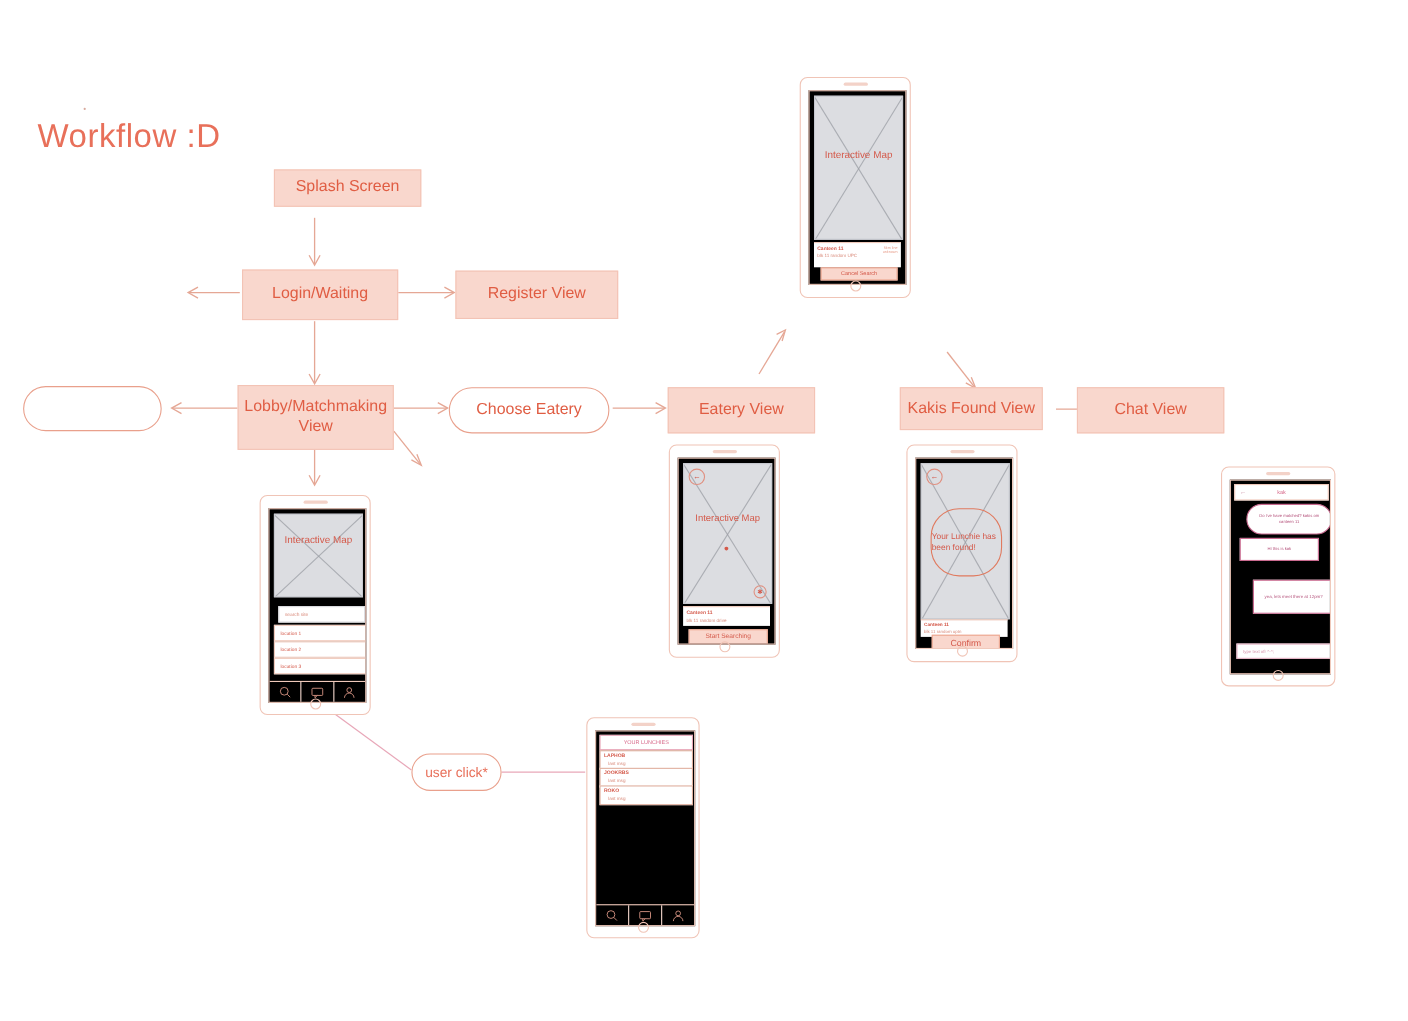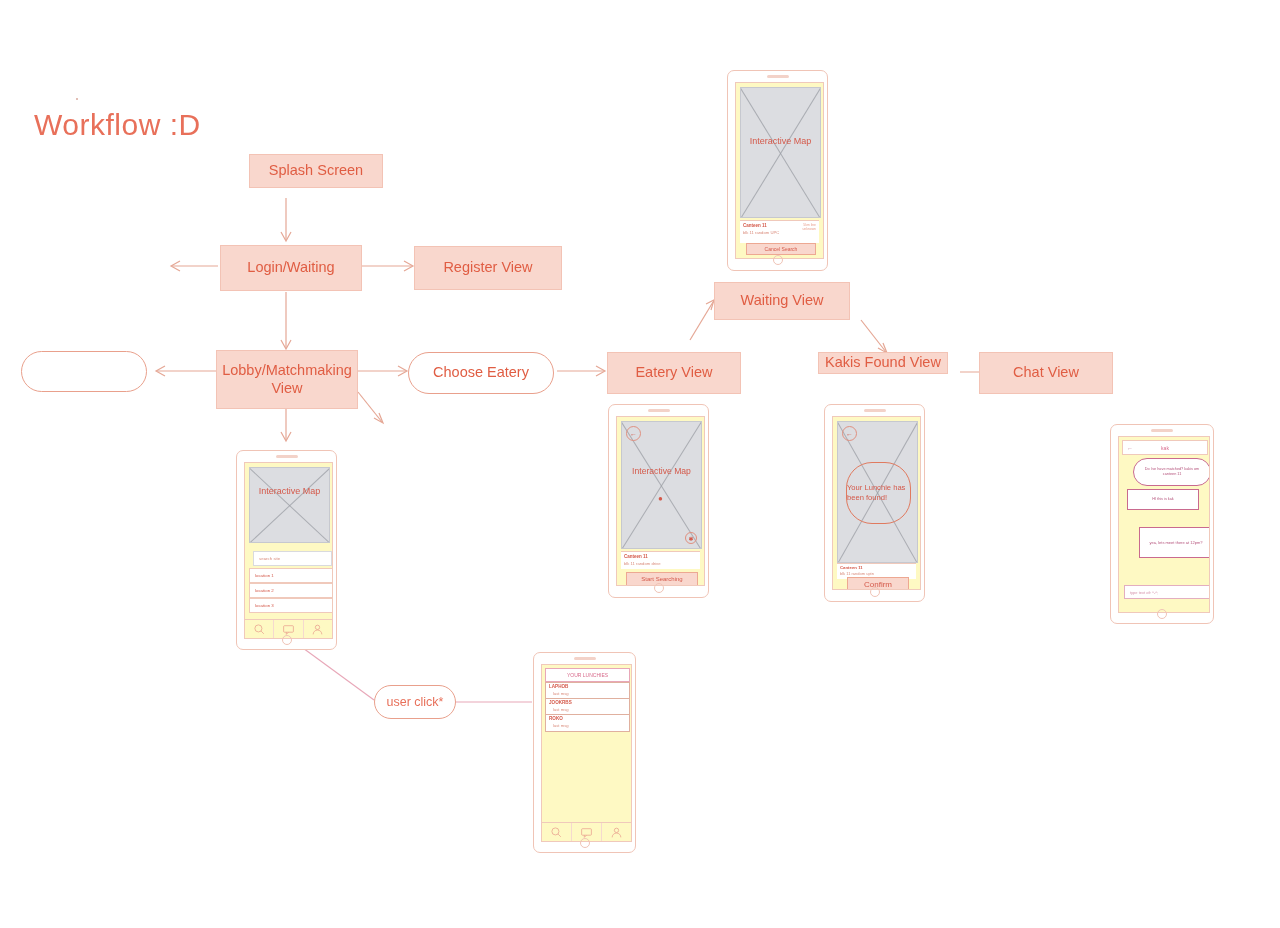--- a/index.html
+++ b/index.html
@@ -40,21 +40,21 @@
     background:#ffffff;border:1px solid #f0c4b6;border-radius:7px;
   }
   .phone-notch{
     position:absolute;left:50%;transform:translateX(-50%);
     height:3px;background:#f3d2c8;border-radius:2px;
   }
   .phone-home{
     position:absolute;left:50%;transform:translateX(-50%);
     border:1px solid #f0c4b6;border-radius:50%;
   }
-  .screen{position:absolute;background:#fef9c3;border:1px solid #f0c9bb;overflow:hidden;}
+  .screen{position:absolute;background:#000000;border:1px solid #f0c9bb;overflow:hidden;}
 
   .map{
     position:absolute;background:#dcdde1;border:1px solid #c6c8cf;overflow:hidden;
   }
   .map .x1,.map .x2{position:absolute;background:#9a9ca3;height:1px;transform-origin:0 0;opacity:.75;}
   .map-label{
     position:absolute;left:0;right:0;text-align:center;color:#d4594a;
     line-height:1.25;
   }
   .map-pin{position:absolute;color:#d4594a;}
@@ -165,23 +165,22 @@
   <div class="abs node" style="left:414px;top:246px;width:148px;height:44px;">Register View</div>
 
   <div class="abs node empty" style="left:21px;top:351px;width:126px;height:41px;"></div>
 
   <div class="abs node" style="left:216px;top:350px;width:142px;height:59px;">Lobby/Matchmaking View</div>
 
   <div class="abs node rounded" style="left:408px;top:352px;width:146px;height:42px;">Choose Eatery</div>
 
   <div class="abs node" style="left:607px;top:352px;width:134px;height:42px;">Eatery View</div>
 
-  <div class="abs node" style="left:714px;top:282px;width:136px;height:38px;">Waiting View</div>
-
-  <div class="abs node" style="left:818px;top:352px;width:130px;height:22px;">Kakis Found View</div>
+
+  <div class="abs node" style="left:818px;top:352px;width:130px;height:39px;">Kakis Found View</div>
 
   <div class="abs node" style="left:979px;top:352px;width:134px;height:42px;">Chat View</div>
 
   <div class="abs pill" style="left:374px;top:685px;width:82px;height:34px;">user click*</div>
 
   <div class="abs phone" style="left:727px;top:70px;width:101px;height:201px;">
     <div class="phone-notch" style="top:4px;width:22px;"></div>
     <div class="screen" style="left:7px;top:11px;width:87px;height:175px;">
       <div class="map" style="left:4px;top:4px;width:79px;height:129px;">
         <div class="x1" style="left:0;top:0;width:152px;transform:rotate(58.5deg);"></div>

